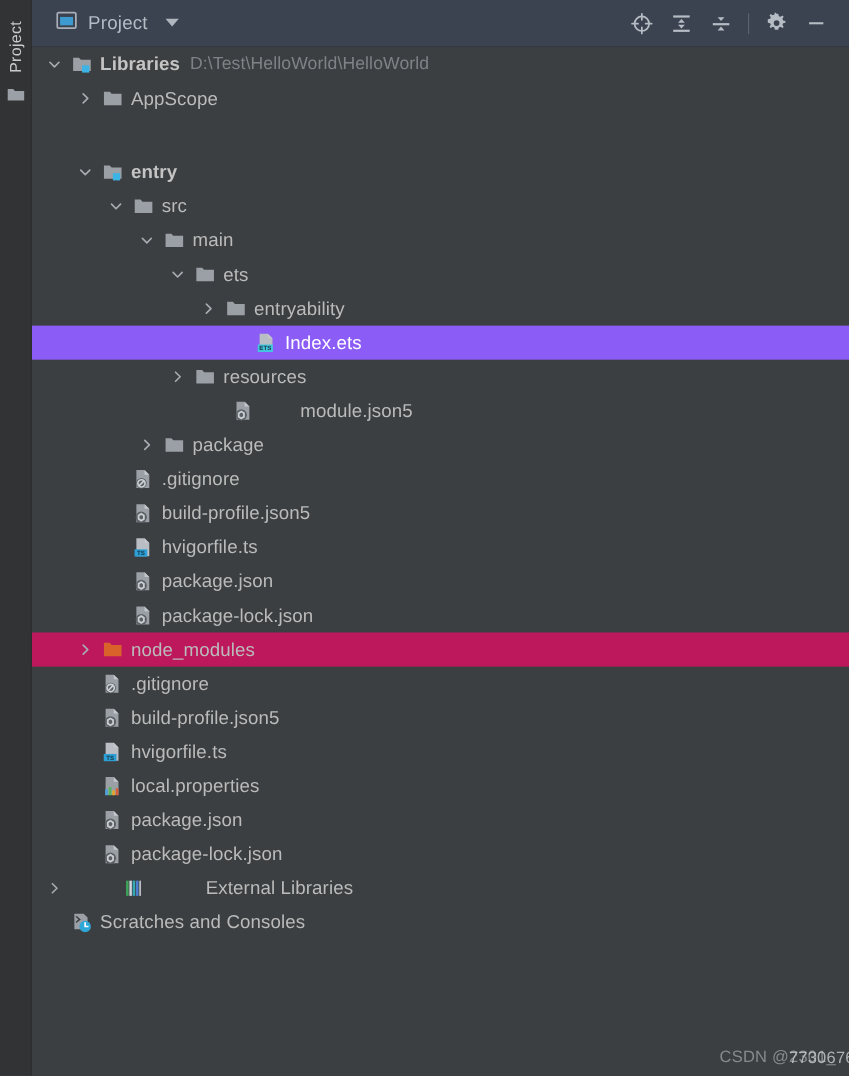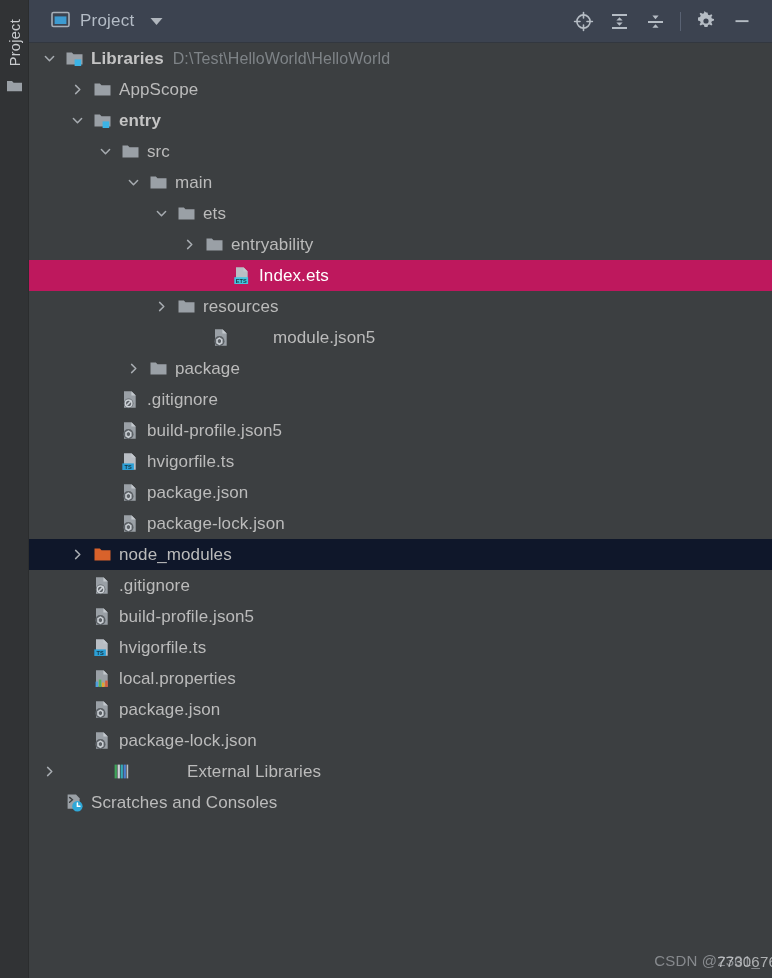--- a/index.html
+++ b/index.html
@@ -44,22 +44,22 @@
 
   
   #tree{
     position:absolute;left:29px;top:43px;width:743px;height:935px;
     background:#3c3f41;overflow:hidden;
   }
   .row{
     position:relative;height:31px;display:flex;align-items:center;
     white-space:nowrap;
   }
-  .row.selected{background:#be185d;}
-  .row.excluded{background:#0f172a;}
+  .row.selected{background:#8b5cf6;}
+  .row.excluded{background:#be185d;}
   .arrow{
     width:15px;height:31px;display:flex;align-items:center;justify-content:center;
     flex:0 0 15px;
   }
   .arrow.none{visibility:hidden;}
   .icon{
     width:19px;height:19px;flex:0 0 19px;position:relative;margin-right:7px;
     display:block;
   }
   .label{
@@ -166,21 +166,21 @@
       <span class="arrow">
         <svg width="11" height="11" viewBox="0 0 11 11">
           <path d="M3.6 1.4 L7.8 5.5 L3.6 9.6" fill="none" stroke="#a7acb1" stroke-width="1.5" stroke-linecap="round" stroke-linejoin="round"></path>
         </svg>
       </span>
       <span class="icon" style="margin-left: 8px;"><svg width="19" height="19" viewBox="0 0 19 19">
           <path d="M1.5 3.4 h5.3 l1.7 1.9 H17.5 v10.3 h-16 z" fill="#9aa0a6"></path>
         </svg></span>
       <span class="label">AppScope</span>
     </div>
-    <div class="row" style="padding-left: 41px;">
+    <div class="row" style="padding-left: 41px; margin-top: 36px;">
       <span class="arrow">
         <svg width="11" height="11" viewBox="0 0 11 11">
           <path d="M1.4 3.6 L5.5 7.8 L9.6 3.6" fill="none" stroke="#a7acb1" stroke-width="1.5" stroke-linecap="round" stroke-linejoin="round"></path>
         </svg>
       </span>
       <span class="icon" style="margin-left: 8px;"><svg width="19" height="19" viewBox="0 0 19 19">
           <path d="M1.5 3.4 h5.3 l1.7 1.9 H17.5 v10.3 h-16 z" fill="#9aa0a6"></path>
           <rect x="9.6" y="10.4" width="6.6" height="6.6" fill="#3cb4e6"></rect>
         </svg></span>
       <span class="label bold">entry</span>

